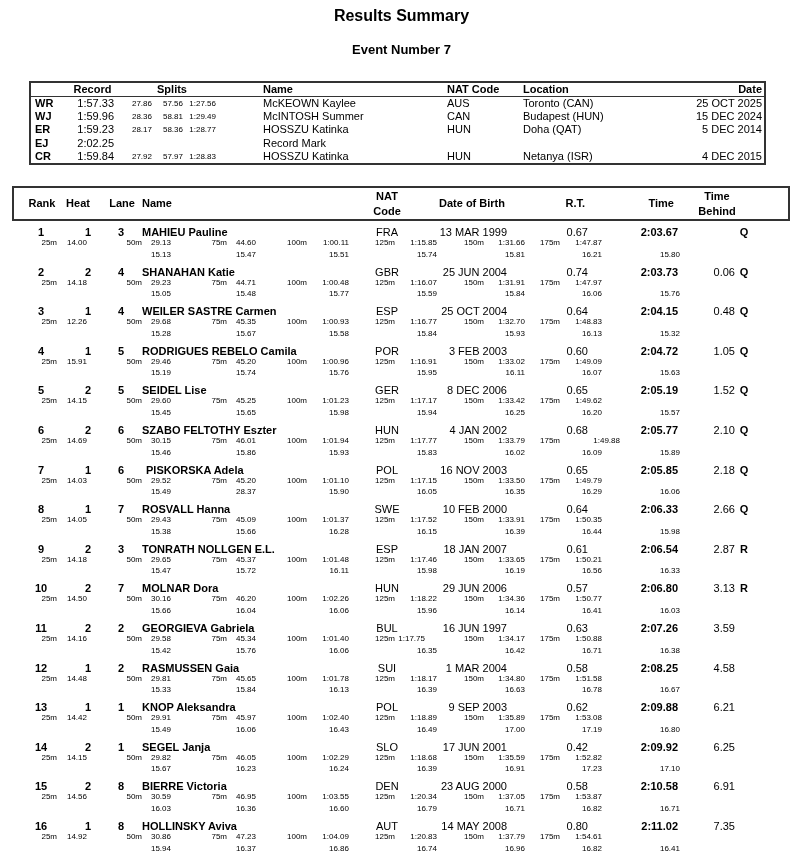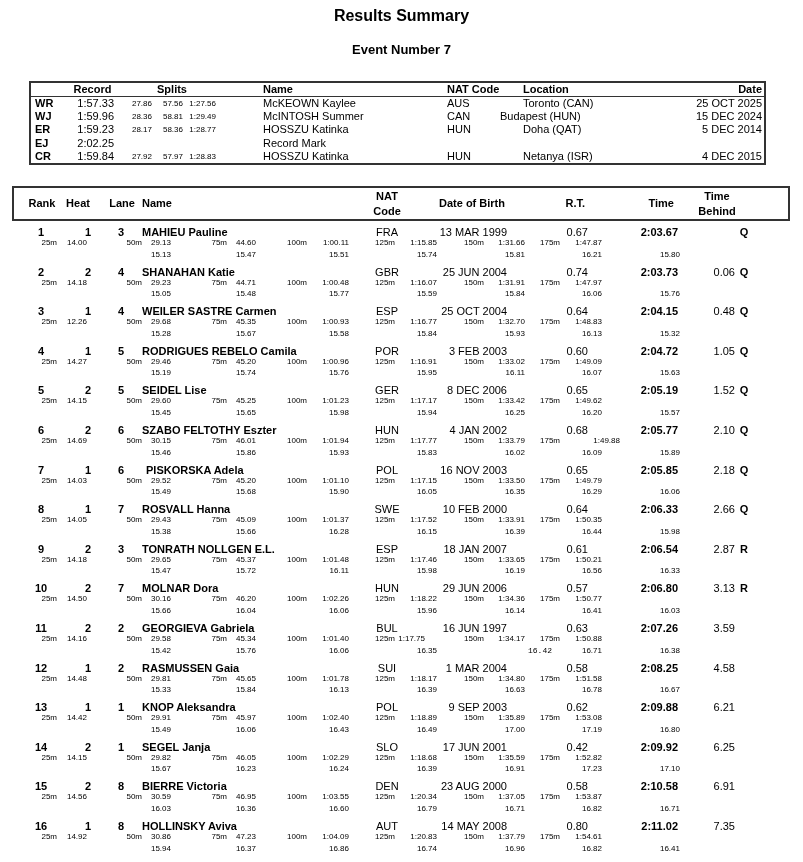--- a/index.html
+++ b/index.html
@@ -81,21 +81,21 @@
         <span class="cell right" style="left: 560px; width: 171px;">25 OCT 2025</span>
       </div>
       <div class="rec-row" style="top: 27.2px;">
         <span class="cell left bold" style="left: 4px; width: 30px;">WJ</span>
         <span class="cell right" style="left: 40px; width: 43px;">1:59.96</span>
         <span class="cell right small" style="left: 91px; width: 30px;">28.36</span>
         <span class="cell right small" style="left: 122px; width: 30px;">58.81</span>
         <span class="cell right small" style="left: 147px; width: 38px;">1:29.49</span>
         <span class="cell left" style="left: 232px; width: 175px;">McINTOSH Summer</span>
         <span class="cell left" style="left: 416px; width: 60px;">CAN</span>
-        <span class="cell left" style="left: 469px; width: 160px;">Budapest (HUN)</span>
+        <span class="cell left" style="left: 492px; width: 160px;">Budapest (HUN)</span>
         <span class="cell right" style="left: 560px; width: 171px;">15 DEC 2024</span>
       </div>
       <div class="rec-row" style="top: 40.4px;">
         <span class="cell left bold" style="left: 4px; width: 30px;">ER</span>
         <span class="cell right" style="left: 40px; width: 43px;">1:59.23</span>
         <span class="cell right small" style="left: 91px; width: 30px;">28.17</span>
         <span class="cell right small" style="left: 122px; width: 30px;">58.36</span>
         <span class="cell right small" style="left: 147px; width: 38px;">1:28.77</span>
         <span class="cell left" style="left: 232px; width: 175px;">HOSSZU Katinka</span>
         <span class="cell left" style="left: 416px; width: 60px;">HUN</span>
@@ -244,21 +244,21 @@
       <span class="cell main center bold" style="left: 68px; width: 40px;">1</span>
       <span class="cell main center bold" style="left: 104px; width: 34px;">5</span>
       <span class="cell main left bold" style="left: 142px; width: 212px;">RODRIGUES REBELO Camila</span>
       <span class="cell main center" style="left: 357px; width: 60px;">POR</span>
       <span class="cell main right" style="left: 417px; width: 90px;">3 FEB 2003</span>
       <span class="cell main right" style="left: 523px; width: 65px;">0.60</span>
       <span class="cell main right bold" style="left: 598px; width: 80px;">2:04.72</span>
       <span class="cell main right" style="left: 683px; width: 52px;">1.05</span>
       <span class="cell main center bold" style="left: 737px; width: 14px;">Q</span>
       <span class="cell sa right" style="left: 23px; width: 34px;">25m</span>
-      <span class="cell sa right" style="left: 37px; width: 50px;">14.27</span>
+      <span class="cell sa right" style="left: 37px; width: 50px;">15.91</span>
       <span class="cell sb right" style="left: 121px; width: 50px;">15.19</span>
       <span class="cell sa right" style="left: 108px; width: 34px;">50m</span>
       <span class="cell sa right" style="left: 121px; width: 50px;">29.46</span>
       <span class="cell sb right" style="left: 206px; width: 50px;">15.74</span>
       <span class="cell sa right" style="left: 193px; width: 34px;">75m</span>
       <span class="cell sa right" style="left: 206px; width: 50px;">45.20</span>
       <span class="cell sb right" style="left: 299px; width: 50px;">15.76</span>
       <span class="cell sa right" style="left: 273px; width: 34px;">100m</span>
       <span class="cell sa right" style="left: 299px; width: 50px;">1:00.96</span>
       <span class="cell sb right" style="left: 387px; width: 50px;">15.95</span>
@@ -347,21 +347,21 @@
       <span class="cell main right" style="left: 417px; width: 90px;">16 NOV 2003</span>
       <span class="cell main right" style="left: 523px; width: 65px;">0.65</span>
       <span class="cell main right bold" style="left: 598px; width: 80px;">2:05.85</span>
       <span class="cell main right" style="left: 683px; width: 52px;">2.18</span>
       <span class="cell main center bold" style="left: 737px; width: 14px;">Q</span>
       <span class="cell sa right" style="left: 23px; width: 34px;">25m</span>
       <span class="cell sa right" style="left: 37px; width: 50px;">14.03</span>
       <span class="cell sb right" style="left: 121px; width: 50px;">15.49</span>
       <span class="cell sa right" style="left: 108px; width: 34px;">50m</span>
       <span class="cell sa right" style="left: 121px; width: 50px;">29.52</span>
-      <span class="cell sb right" style="left: 206px; width: 50px;">15.68</span>
+      <span class="cell sb right" style="left: 206px; width: 50px;">28.37</span>
       <span class="cell sa right" style="left: 193px; width: 34px;">75m</span>
       <span class="cell sa right" style="left: 206px; width: 50px;">45.20</span>
       <span class="cell sb right" style="left: 299px; width: 50px;">15.90</span>
       <span class="cell sa right" style="left: 273px; width: 34px;">100m</span>
       <span class="cell sa right" style="left: 299px; width: 50px;">1:01.10</span>
       <span class="cell sb right" style="left: 387px; width: 50px;">16.05</span>
       <span class="cell sa right" style="left: 361px; width: 34px;">125m</span>
       <span class="cell sa right" style="left: 387px; width: 50px;">1:17.15</span>
       <span class="cell sb right" style="left: 475px; width: 50px;">16.35</span>
       <span class="cell sa right" style="left: 450px; width: 34px;">150m</span>
@@ -488,21 +488,21 @@
       <span class="cell sa right" style="left: 121px; width: 50px;">29.58</span>
       <span class="cell sb right" style="left: 206px; width: 50px;">15.76</span>
       <span class="cell sa right" style="left: 193px; width: 34px;">75m</span>
       <span class="cell sa right" style="left: 206px; width: 50px;">45.34</span>
       <span class="cell sb right" style="left: 299px; width: 50px;">16.06</span>
       <span class="cell sa right" style="left: 273px; width: 34px;">100m</span>
       <span class="cell sa right" style="left: 299px; width: 50px;">1:01.40</span>
       <span class="cell sb right" style="left: 387px; width: 50px;">16.35</span>
       <span class="cell sa right" style="left: 361px; width: 34px;">125m</span>
       <span class="cell sa right" style="left: 375px; width: 50px;">1:17.75</span>
-      <span class="cell sb right" style="left: 502px; width: 50px; font-family: Liberation Mono, monospace;">16.42</span>
+      <span class="cell sb right" style="left: 475px; width: 50px;">16.42</span>
       <span class="cell sa right" style="left: 450px; width: 34px;">150m</span>
       <span class="cell sa right" style="left: 475px; width: 50px;">1:34.17</span>
       <span class="cell sb right" style="left: 552px; width: 50px;">16.71</span>
       <span class="cell sa right" style="left: 526px; width: 34px;">175m</span>
       <span class="cell sa right" style="left: 552px; width: 50px;">1:50.88</span>
       <span class="cell sb right" style="left: 630px; width: 50px;">16.38</span>
     </div>
     <div class="res-block" style="top: 659.6px;">
       <span class="cell main center bold" style="left: 12px; width: 58px;">12</span>
       <span class="cell main center bold" style="left: 68px; width: 40px;">1</span>

